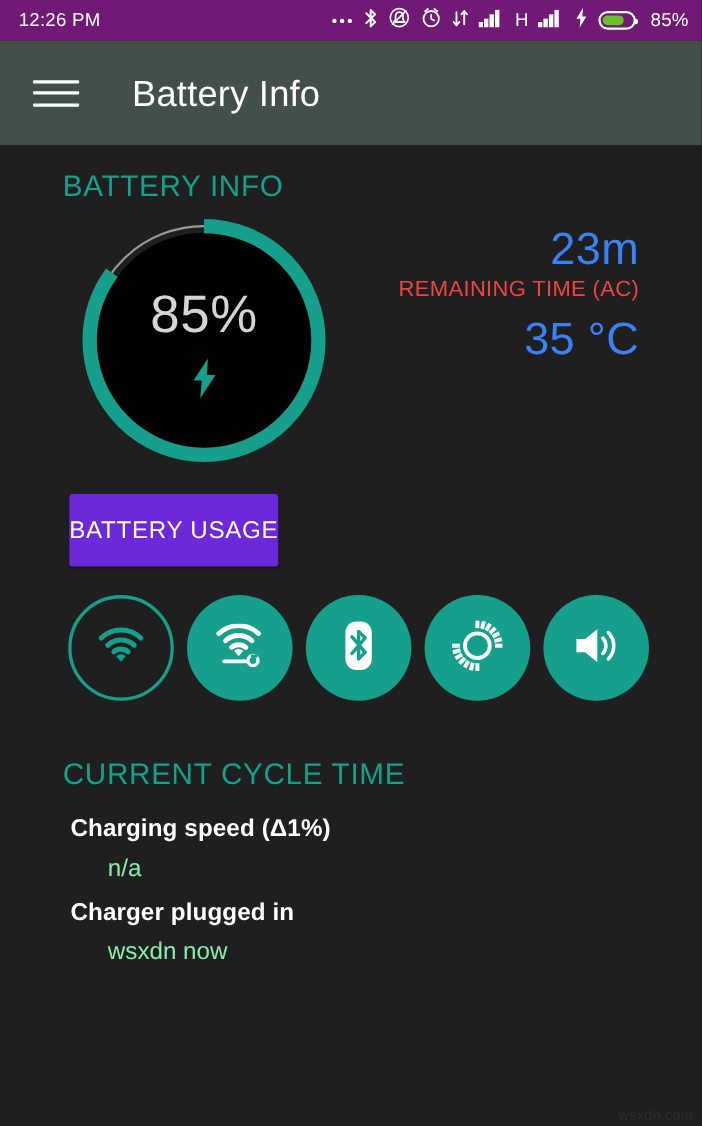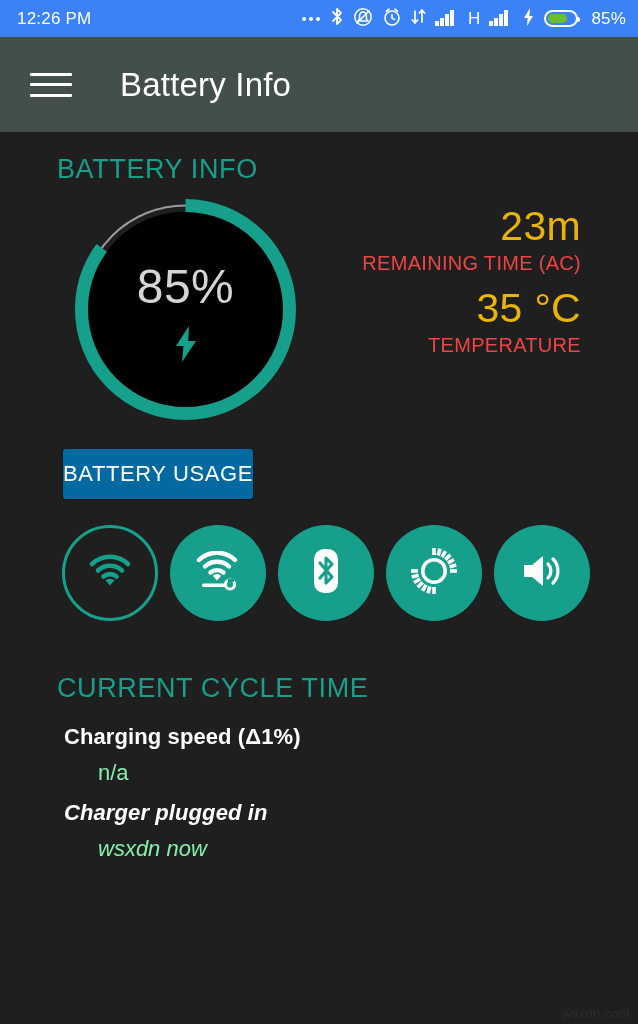--- a/index.html
+++ b/index.html
@@ -17,21 +17,21 @@
     position: relative;
     width: 638px;
     height: 1024px;
     background: #1f1f1f;
     overflow: hidden;
   }
 
   
   .statusbar {
     height: 37px;
-    background: #3b82f6;
+    background: #701a75;
     display: flex;
     align-items: center;
     padding: 0 12px 0 17px;
     color: #ffffff;
   }
   .statusbar .clock {
     font-size: 17px;
     letter-spacing: .2px;
     color: #ffffff;
   }
@@ -166,40 +166,40 @@
   }
   .bolt { margin-top: 14px; display: block; }
 
   .stats {
     flex: 1 1 auto;
     text-align: right;
     padding-right: 57px;
     padding-top: 8px;
   }
   .stat-value {
-    color: #eab308;
+    color: #3b82f6;
     font-size: 41px;
     font-weight: 400;
     line-height: 1.05;
     letter-spacing: .3px;
   }
   .stat-label {
     color: #ef4444;
     font-size: 20px;
     letter-spacing: .3px;
     margin-top: 4px;
   }
   .stat-block-2 { margin-top: 12px; }
 
   
   .usage-btn {
     display: block;
     margin: 27px 92px 0 63px;
-    height: 50px;
-    background: #0369a1;
+    height: 66px;
+    background: #6d28d9;
     border: none;
     border-radius: 3px;
     color: #ffffff;
     font-size: 22px;
     letter-spacing: .6px;
     font-family: "Liberation Sans", sans-serif;
     cursor: pointer;
     box-shadow: 0 1px 2px rgba(0,0,0,.45);
   }
 
@@ -368,21 +368,20 @@
         </div>
       </div>
 
       <div class="stats">
         <div class="stat-block">
           <div class="stat-value">23m</div>
           <div class="stat-label">REMAINING TIME (AC)</div>
         </div>
         <div class="stat-block stat-block-2">
           <div class="stat-value">35 °C</div>
-          <div class="stat-label">TEMPERATURE</div>
         </div>
       </div>
     </div>
 
     <button class="usage-btn">BATTERY USAGE</button>
 
 
     <div class="toggle-row">
 
       <div class="toggle off">
@@ -458,21 +457,21 @@
 
     </div>
 
     <div class="section-title" id="cycle-stats-title">CURRENT CYCLE TIME</div>
 
     <div class="stat-list">
       <div class="stat-row">
         <div class="stat-key">Charging speed (Δ1%)</div>
         <div class="stat-val">n/a</div>
       </div>
-      <div class="stat-row" style="margin-top:14px;font-style:italic;">
+      <div class="stat-row" style="margin-top:14px;">
         <div class="stat-key">Charger plugged in</div>
         <div class="stat-val">wsxdn now</div>
       </div>
     </div>
 
     <div class="watermark">wsxdn.com</div>
   </div>
 </div>
 
 </body></html>

